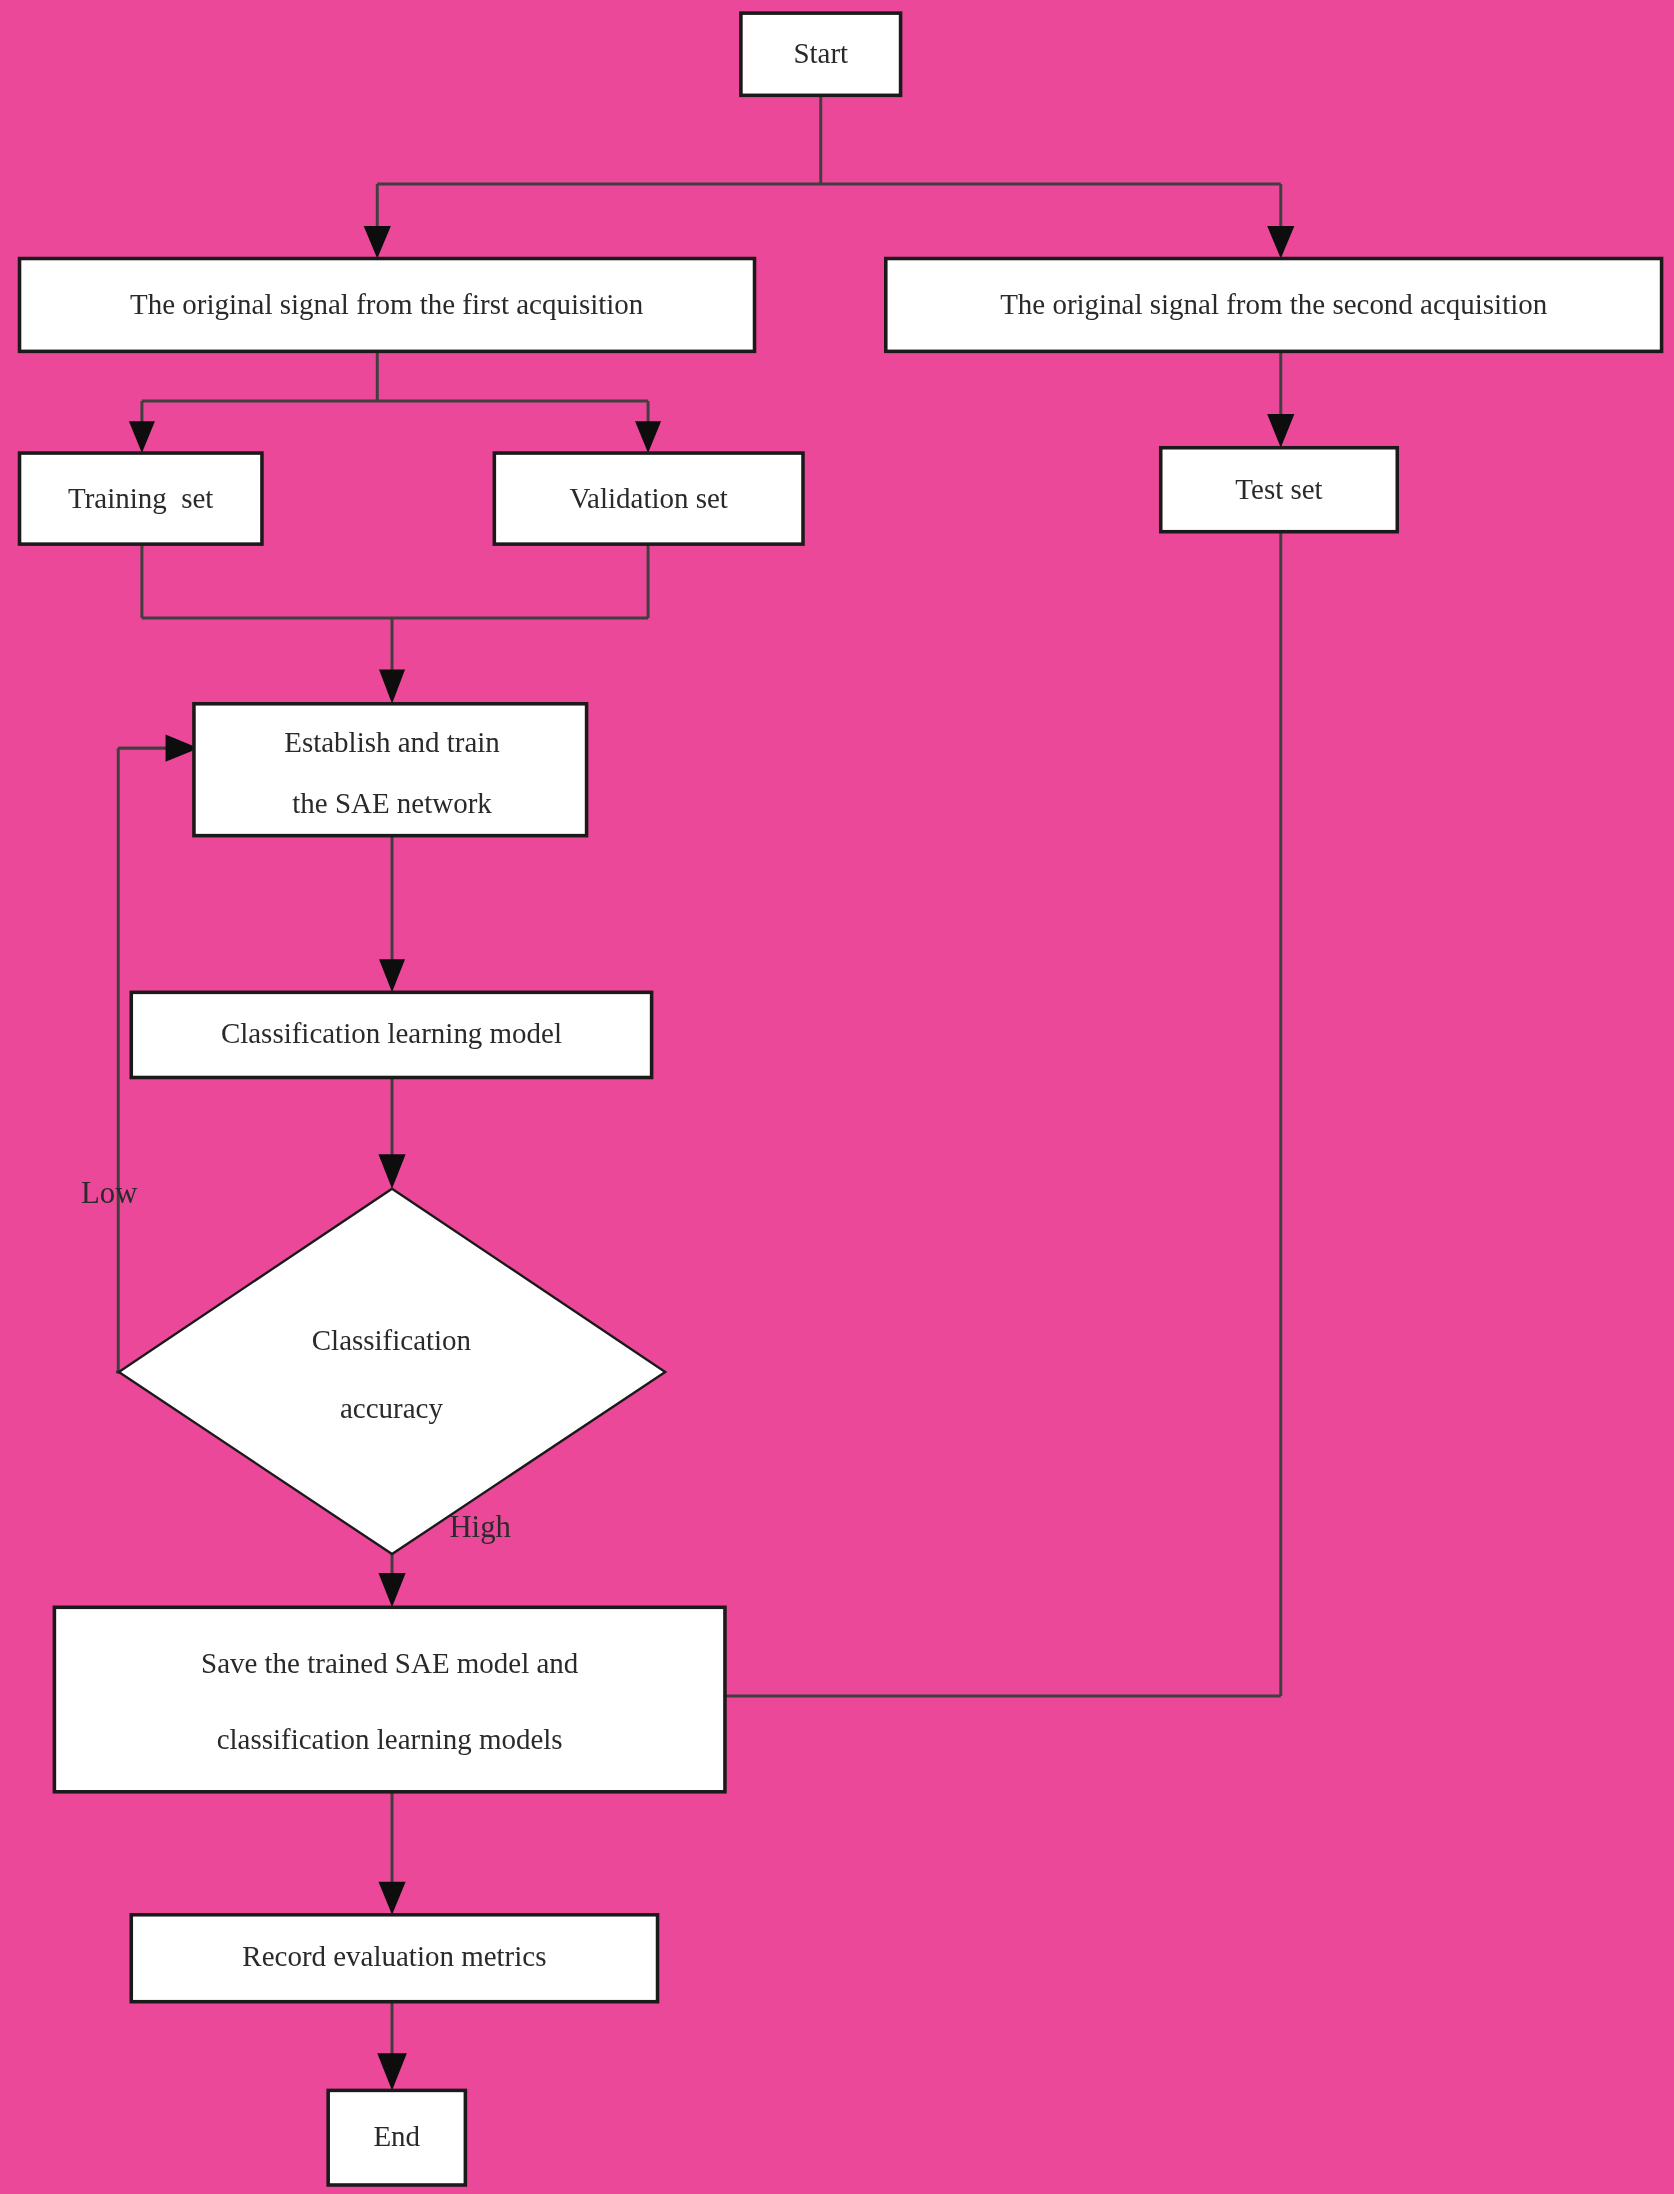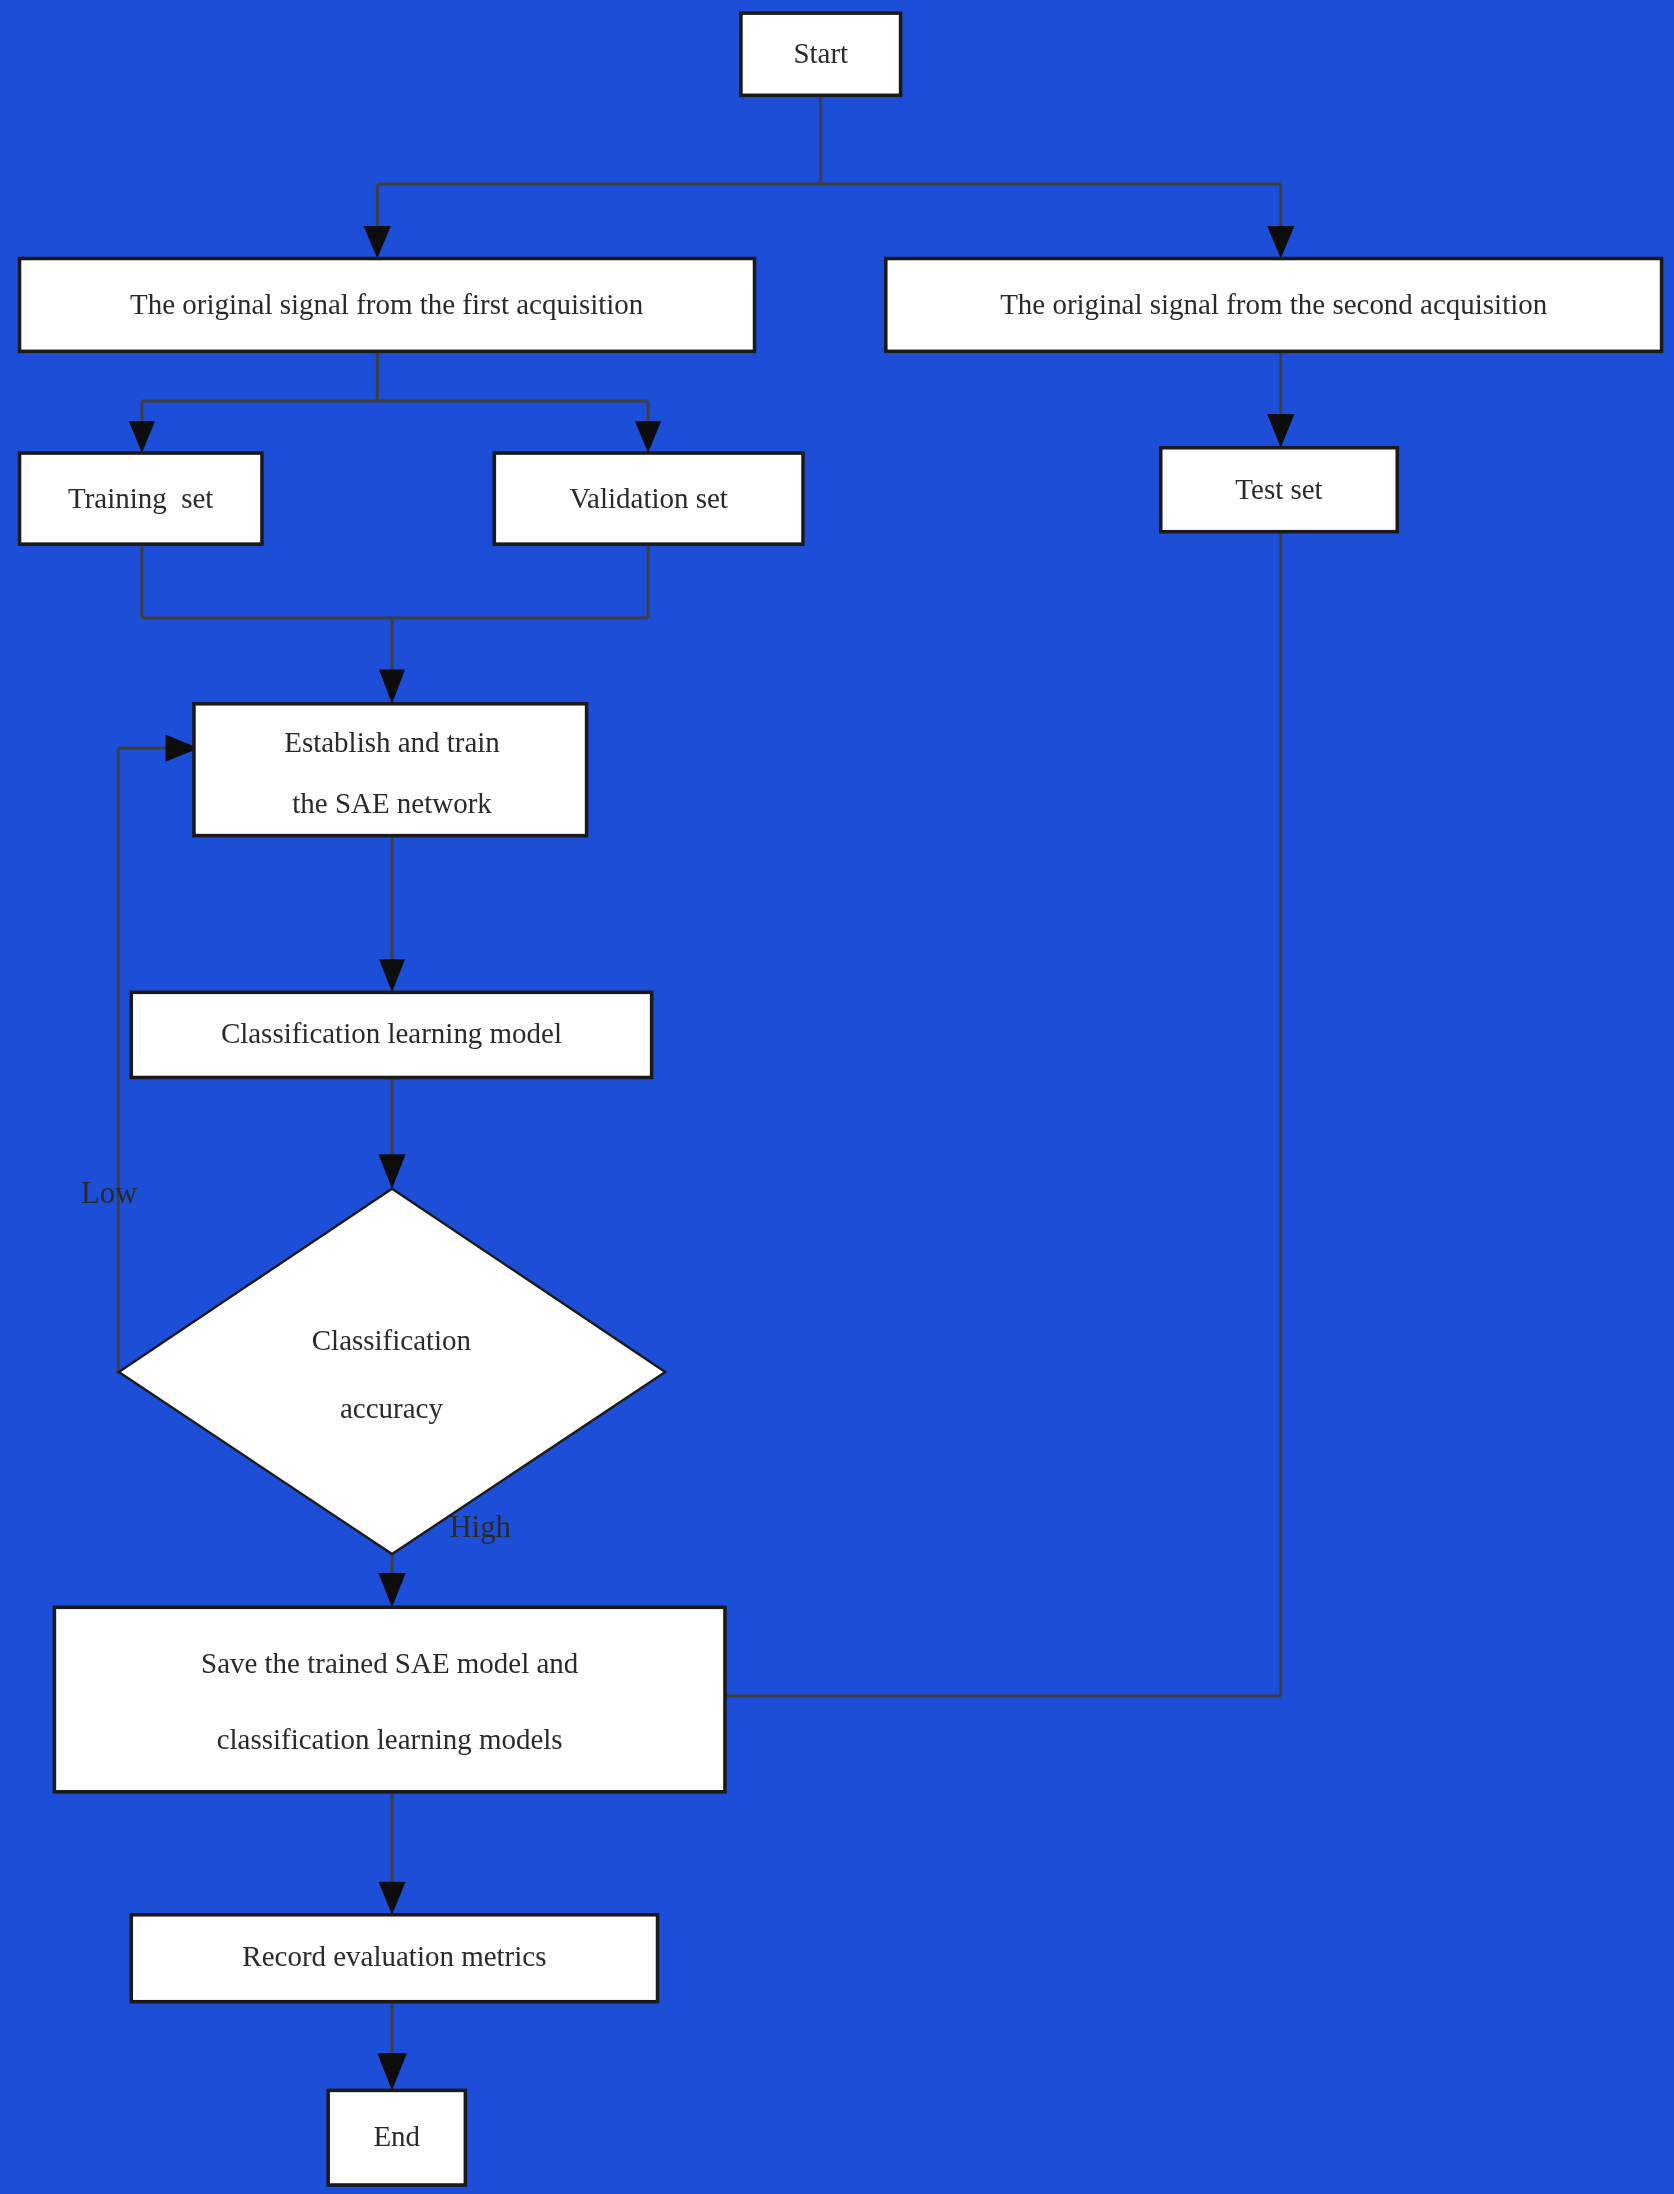--- a/index.html
+++ b/index.html
@@ -7,21 +7,21 @@
     padding: 0;
     background: #ffffff;
   }
   body {
     font-family: "Liberation Serif", "DejaVu Serif", serif;
   }
   #flowchart-root {
     position: relative;
     width: 1674px;
     height: 2194px;
-    background: #1d4ed8;
+    background: #ec4899;
     overflow: hidden;
   }
   svg.canvas {
     position: absolute;
     left: 0;
     top: 0;
     width: 1674px;
     height: 2194px;
     display: block;
   }

